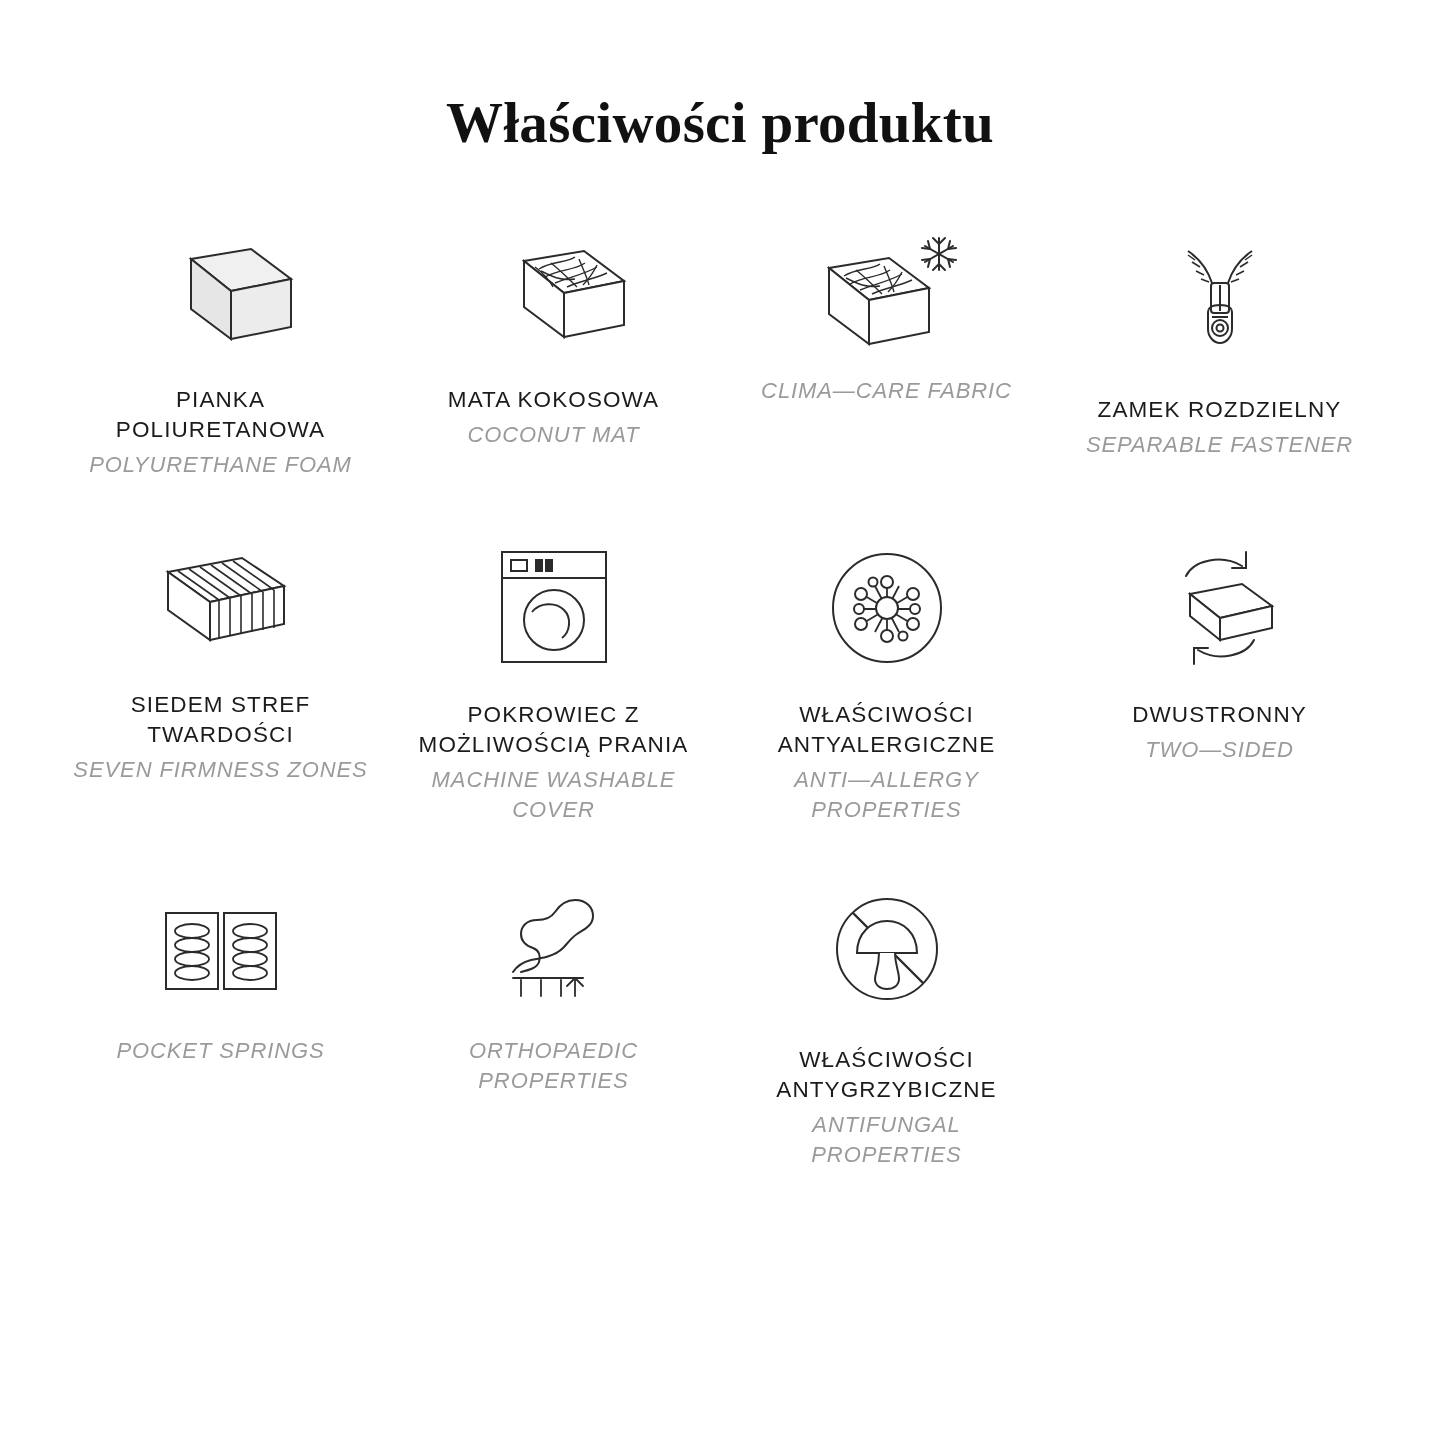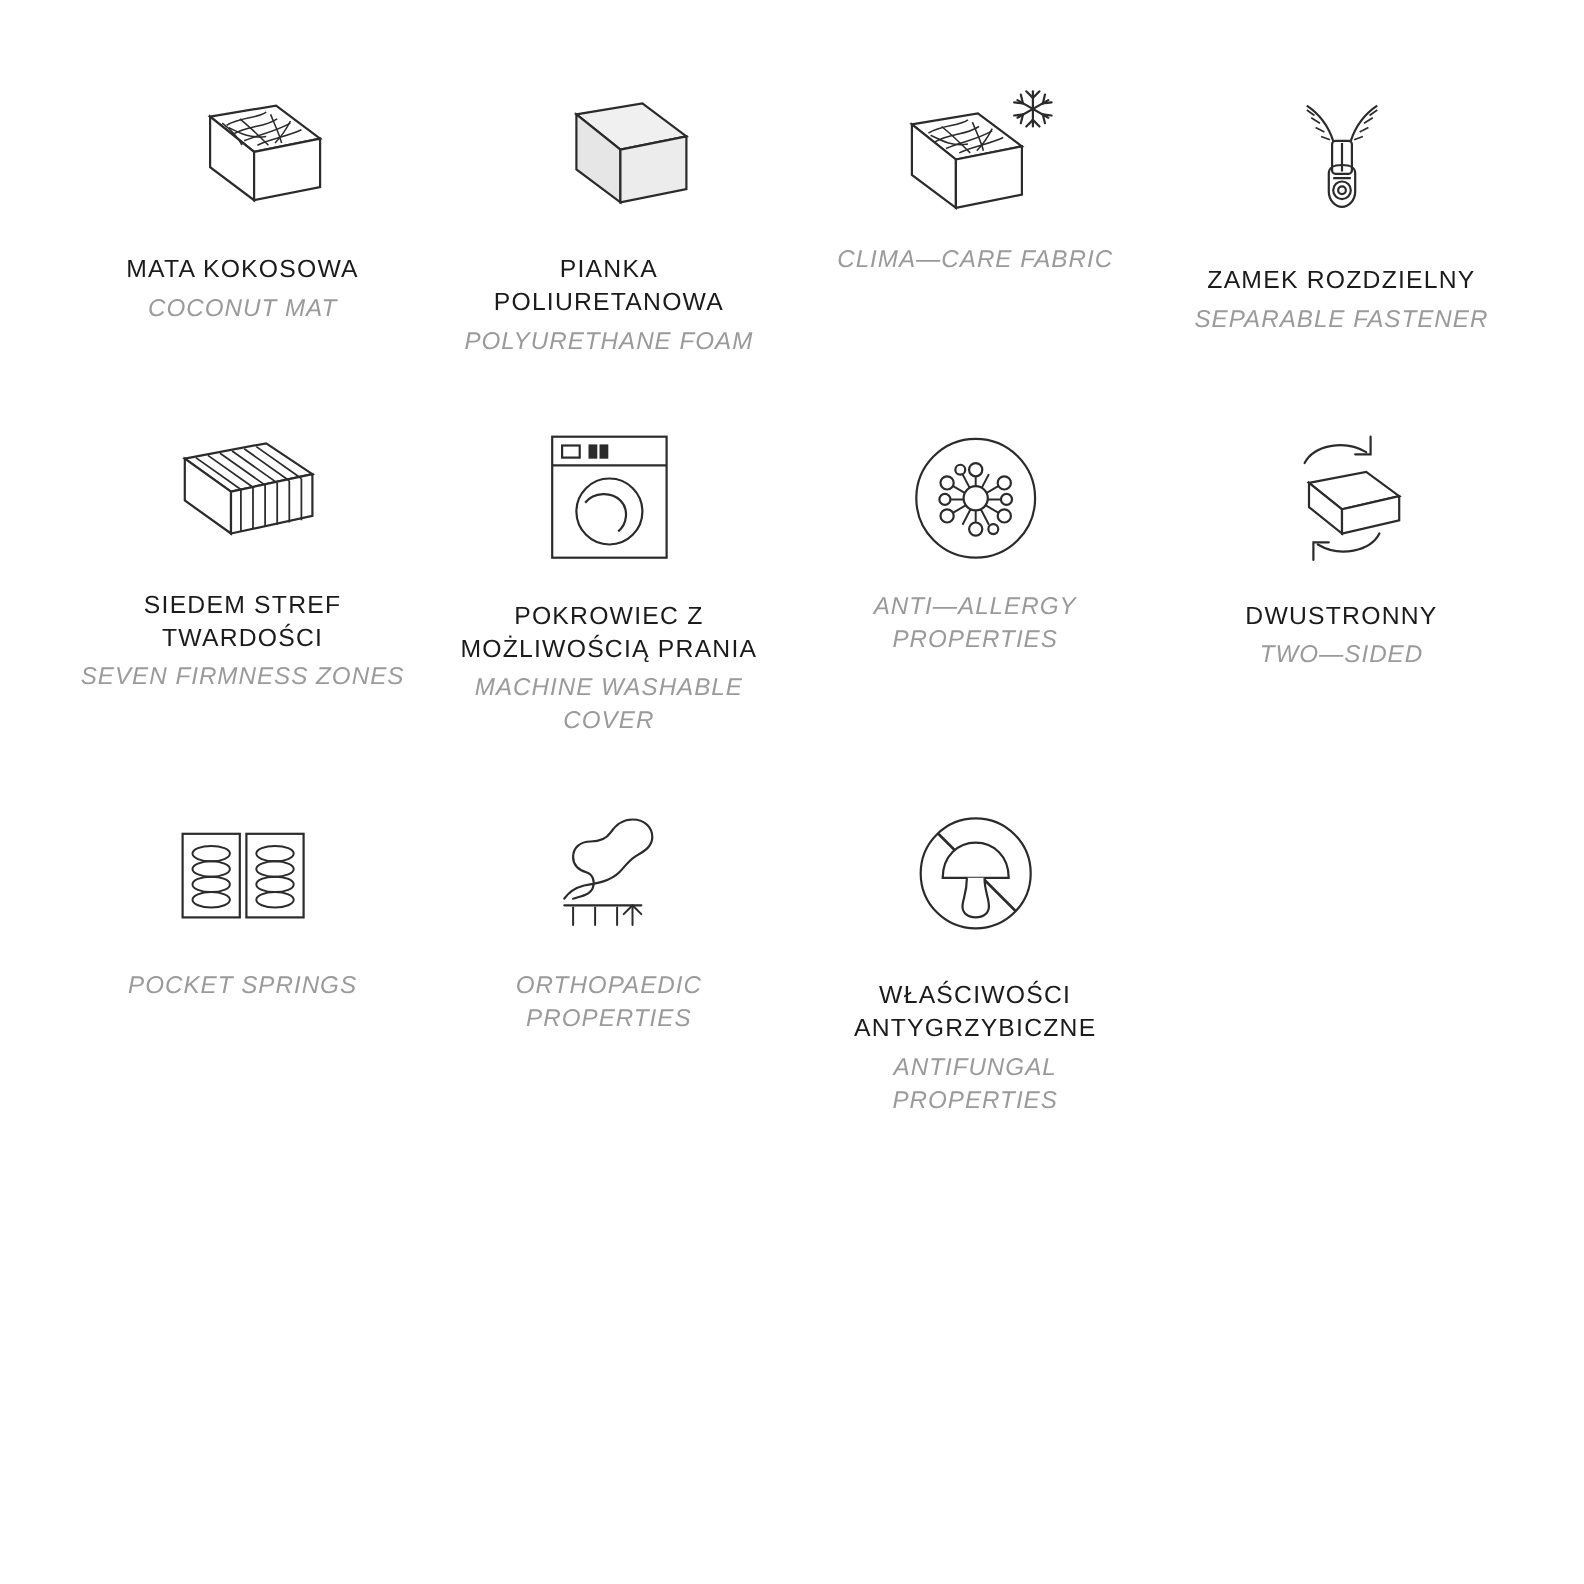--- a/index.html
+++ b/index.html
@@ -80,22 +80,35 @@
   }
   .row2 .icon-wrap { height: 160px; }
   .row3 .icon-wrap { height: 160px; }
   .empty-cell { visibility: hidden; }
 </style>
 </head>
 <body>
 
 <div class="page">
 
+  <h1 class="title">Właściwości produktu</h1>
 
   <div class="grid">
+
+    <div class="cell row1">
+      <div class="icon-wrap">
+        <svg width="150" height="130" viewBox="0 0 150 130" fill="none" stroke="#2b2b2b" stroke-width="2">
+          <polygon points="45,28 105,18 145,48 85,60" fill="#f0f0f0"></polygon>
+          <polygon points="45,28 85,60 85,108 45,78" fill="#e6e6e6"></polygon>
+          <polygon points="85,60 145,48 145,96 85,108" fill="#ececec"></polygon>
+        </svg>
+      </div>
+      <div class="label-pl">PIANKA POLIURETANOWA</div>
+      <div class="label-en">POLYURETHANE FOAM</div>
+    </div>
 
     <div class="cell row1">
       <div class="icon-wrap">
         <svg width="150" height="130" viewBox="0 0 150 130" fill="none" stroke="#2b2b2b" stroke-width="2">
           <polygon points="45,30 105,20 145,50 85,62" fill="#ffffff"></polygon>
           <polygon points="45,30 85,62 85,106 45,76" fill="#ffffff"></polygon>
           <polygon points="85,62 145,50 145,94 85,106" fill="#ffffff"></polygon>
           <g stroke-width="1.4">
             <path d="M60,38 C72,30 88,32 96,26"></path>
             <path d="M66,46 C80,38 94,40 106,32"></path>
@@ -104,32 +117,20 @@
             <path d="M62,40 C74,46 82,50 96,48"></path>
             <path d="M72,32 C82,40 92,50 98,56"></path>
             <path d="M100,28 C104,38 108,46 110,54"></path>
             <path d="M118,34 C114,42 110,48 104,54"></path>
             <path d="M56,36 C64,42 70,48 74,56"></path>
           </g>
         </svg>
       </div>
       <div class="label-pl">MATA KOKOSOWA</div>
       <div class="label-en">COCONUT MAT</div>
-    </div>
-
-    <div class="cell row1">
-      <div class="icon-wrap">
-        <svg width="150" height="130" viewBox="0 0 150 130" fill="none" stroke="#2b2b2b" stroke-width="2">
-          <polygon points="45,28 105,18 145,48 85,60" fill="#f0f0f0"></polygon>
-          <polygon points="45,28 85,60 85,108 45,78" fill="#e6e6e6"></polygon>
-          <polygon points="85,60 145,48 145,96 85,108" fill="#ececec"></polygon>
-        </svg>
-      </div>
-      <div class="label-pl">PIANKA POLIURETANOWA</div>
-      <div class="label-en">POLYURETHANE FOAM</div>
     </div>
 
     <div class="cell row1">
       <div class="icon-wrap">
         <svg width="175" height="140" viewBox="0 0 175 140" fill="none" stroke="#2b2b2b" stroke-width="2">
           <polygon points="30,42 90,32 130,62 70,74" fill="#ffffff"></polygon>
           <polygon points="30,42 70,74 70,118 30,88" fill="#ffffff"></polygon>
           <polygon points="70,74 130,62 130,106 70,118" fill="#ffffff"></polygon>
           <g stroke-width="1.4">
             <path d="M45,50 C57,42 73,44 81,38"></path>
@@ -250,20 +251,21 @@
           <circle cx="44" cy="58" r="6" fill="#ffffff"></circle>
           <circle cx="96" cy="58" r="6" fill="#ffffff"></circle>
           <circle cx="44" cy="88" r="6" fill="#ffffff"></circle>
           <circle cx="96" cy="88" r="6" fill="#ffffff"></circle>
           <circle cx="42" cy="73" r="5" fill="#ffffff"></circle>
           <circle cx="98" cy="73" r="5" fill="#ffffff"></circle>
           <circle cx="56" cy="46" r="4.5" fill="#ffffff"></circle>
           <circle cx="86" cy="100" r="4.5" fill="#ffffff"></circle>
         </svg>
       </div>
+      <div class="label-pl">WŁAŚCIWOŚCI ANTYALERGICZNE</div>
       <div class="label-en">ANTI—ALLERGY PROPERTIES</div>
     </div>
 
     <div class="cell row2">
       <div class="icon-wrap">
         <svg width="140" height="140" viewBox="0 0 140 140" fill="none" stroke="#2b2b2b" stroke-width="2">
           <path d="M36,40 C44,24 72,18 92,30" stroke-linecap="round"></path>
           <polyline points="96,16 96,32 82,32" stroke-linecap="round"></polyline>
           <path d="M104,104 C96,120 68,126 48,114" stroke-linecap="round"></path>
           <polyline points="44,128 44,112 58,112" stroke-linecap="round"></polyline>

